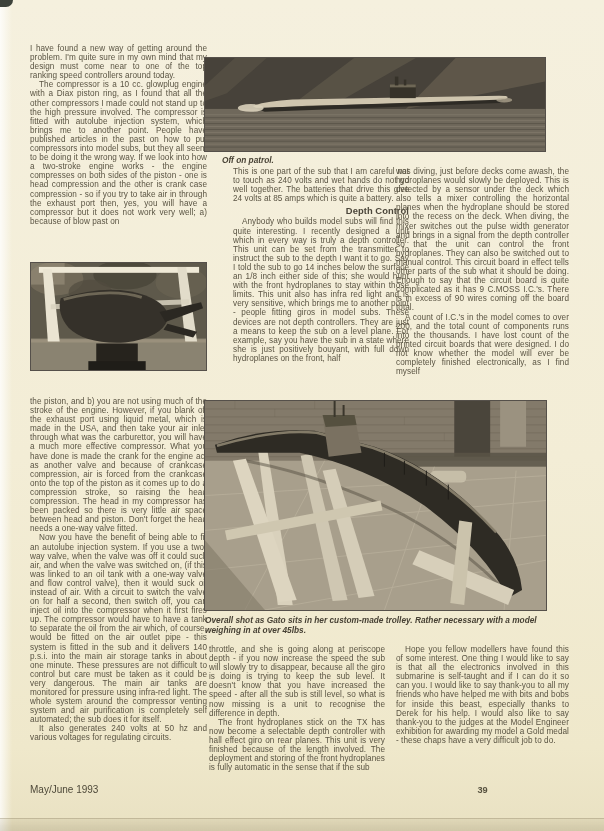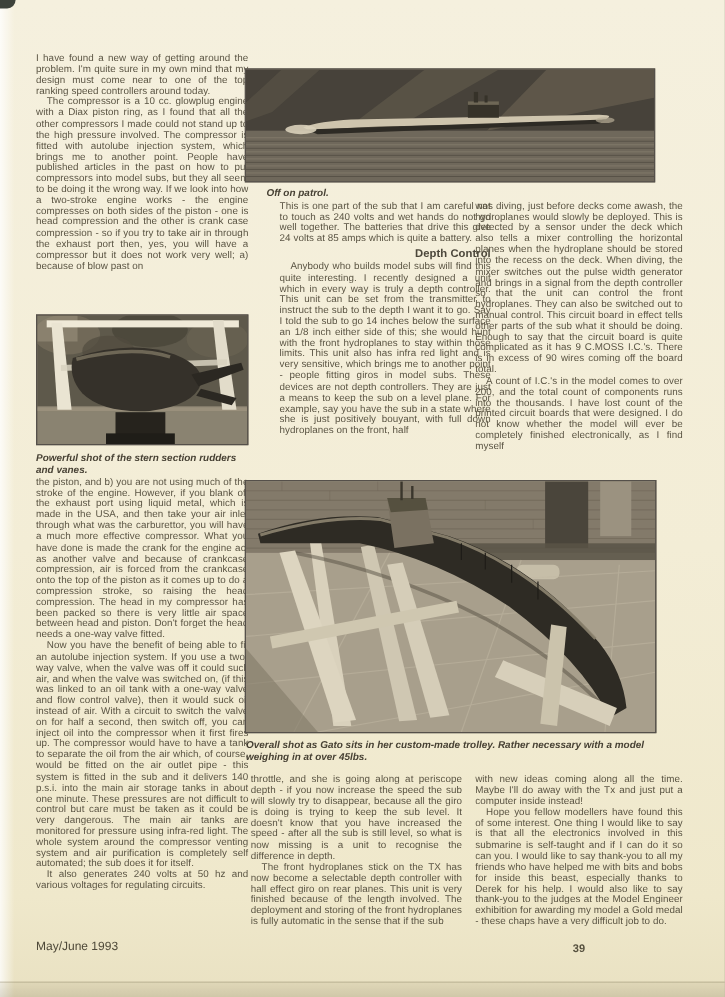--- a/index.html
+++ b/index.html
@@ -80,21 +80,20 @@
       <path d="M148,4 L157,4 L168,80 L156,80 Z" fill="#e2dcca"></path>
       <path d="M20,42 L160,37 L160,42 L20,47 Z" fill="#d8d2c0" opacity="0.85"></path>
       <path d="M30,36 Q80,20 116,33 Q141,43 138,58 Q132,76 95,81 Q55,83 38,66 Q26,52 30,36 Z" fill="#35312a"></path>
       <path d="M33,37 Q80,25 112,35" stroke="#7d7562" stroke-width="3" fill="none" opacity="0.8"></path>
       <path d="M130,50 L172,40 L174,46 L136,60 Z" fill="#2b2822"></path>
       <path d="M138,62 L168,70 L164,76 L134,68 Z" fill="#2b2822"></path>
       <rect x="66" y="82" width="42" height="27" fill="#26231d"></rect>
       <rect x="58" y="100" width="58" height="9" fill="#1f1d18"></rect>
     </svg>
   </div>
-  <div class="caption" style="left:30px; top:376px; width:177px;">Powerful shot of the stern section rudders and vanes.</div>
 
   <div class="col" style="left:30px; top:397px; width:177px; height:383px;">
     <p>the piston, and b) you are not using much of the stroke of the engine. However, if you blank off the exhaust port using liquid metal, which is made in the USA, and then take your air inlet through what was the carburettor, you will have a much more effective compressor. What you have done is made the crank for the engine act as another valve and because of crankcase compression, air is forced from the crankcase onto the top of the piston as it comes up to do a compression stroke, so raising the head compression. The head in my compressor has been packed so there is very little air space between head and piston. Don't forget the head needs a one-way valve fitted.</p>
     <p class="ind">Now you have the benefit of being able to fit an autolube injection system. If you use a two-way valve, when the valve was off it could suck air, and when the valve was switched on, (if this was linked to an oil tank with a one-way valve and flow control valve), then it would suck oil instead of air. With a circuit to switch the valve on for half a second, then switch off, you can inject oil into the compressor when it first fires up. The compressor would have to have a tank to separate the oil from the air which, of course, would be fitted on the air outlet pipe - this system is fitted in the sub and it delivers 140 p.s.i. into the main air storage tanks in about one minute. These pressures are not difficult to control but care must be taken as it could be very dangerous. The main air tanks are monitored for pressure using infra-red light. The whole system around the compressor venting system and air purification is completely self automated; the sub does it for itself.</p>
     <p class="ind">It also generates 240 volts at 50 hz and various voltages for regulating circuits.</p>
   </div>
 
   <div class="photo" style="left:204px; top:57px; width:342px; height:95px;">
     <svg viewBox="0 0 342 95" preserveAspectRatio="none">
       <rect width="342" height="95" fill="#6f685b"></rect>
@@ -174,21 +173,20 @@
     </svg>
   </div>
   <div class="caption" style="left:205px; top:615px; width:343px;">Overall shot as Gato sits in her custom-made trolley. Rather necessary with a model weighing in at over 45lbs.</div>
 
   <div class="col" style="left:209px; top:645px; width:176px; height:153px;">
     <p>throttle, and she is going along at periscope depth - if you now increase the speed the sub will slowly try to disappear, because all the giro is doing is trying to keep the sub level. It doesn't know that you have increased the speed - after all the sub is still level, so what is now missing is a unit to recognise the difference in depth.</p>
     <p class="ind">The front hydroplanes stick on the TX has now become a selectable depth controller with hall effect giro on rear planes. This unit is very finished because of the length involved. The deployment and storing of the front hydroplanes is fully automatic in the sense that if the sub</p>
   </div>
 
   <div class="col" style="left:396px; top:645px; width:173px; height:156px;">
-    <p>with new ideas coming along all the time. Maybe I'll do away with the Tx and just put a computer inside instead!</p>
     <p class="ind">Hope you fellow modellers have found this of some interest. One thing I would like to say is that all the electronics involved in this submarine is self-taught and if I can do it so can you. I would like to say thank-you to all my friends who have helped me with bits and bobs for inside this beast, especially thanks to Derek for his help. I would also like to say thank-you to the judges at the Model Engineer exhibition for awarding my model a Gold medal - these chaps have a very difficult job to do.</p>
   </div>
 
   <div class="footer-date">May/June 1993</div>
   <div class="page-number">39</div>
 
   <div class="bottom-edge"></div>
 </div>
 
 </body></html>

